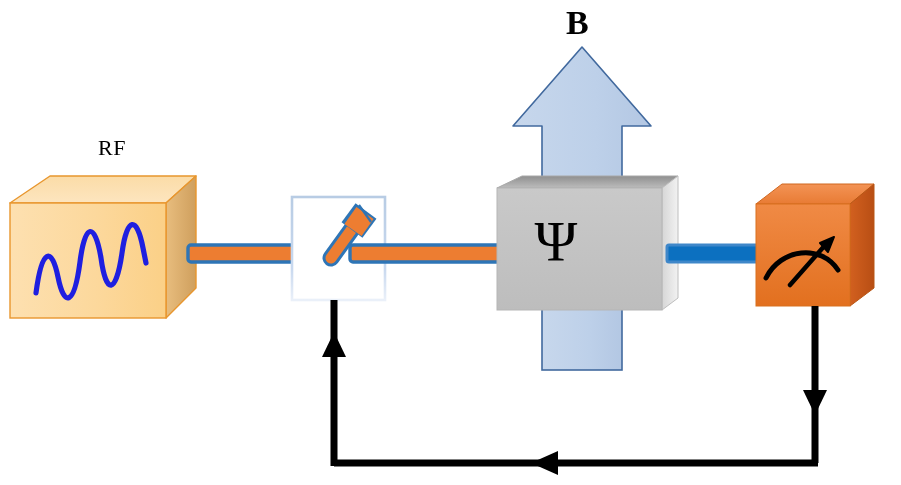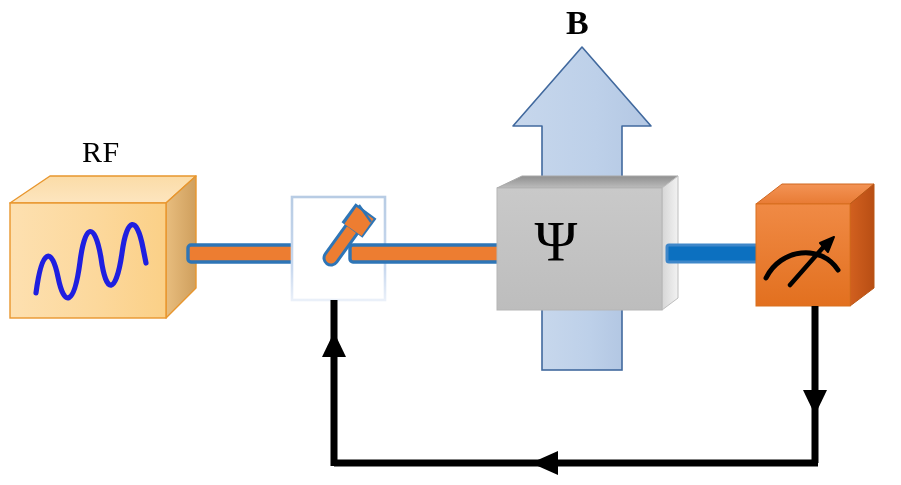--- a/index.html
+++ b/index.html
@@ -23,23 +23,23 @@
     top: 0;
     left: 0;
   }
   .lbl {
     position: absolute;
     color: #000000;
     white-space: nowrap;
     line-height: 1;
   }
   #label-rf {
-    left: 82px;
+    left: 98px;
     top: 137px;
-    font-size: 30px;
+    font-size: 22px;
     font-family: "Liberation Serif", serif;
     letter-spacing: 0.5px;
   }
   #label-b {
     left: 566px;
     top: 6px;
     font-size: 34px;
     font-weight: bold;
     font-family: "Liberation Serif", serif;
   }

